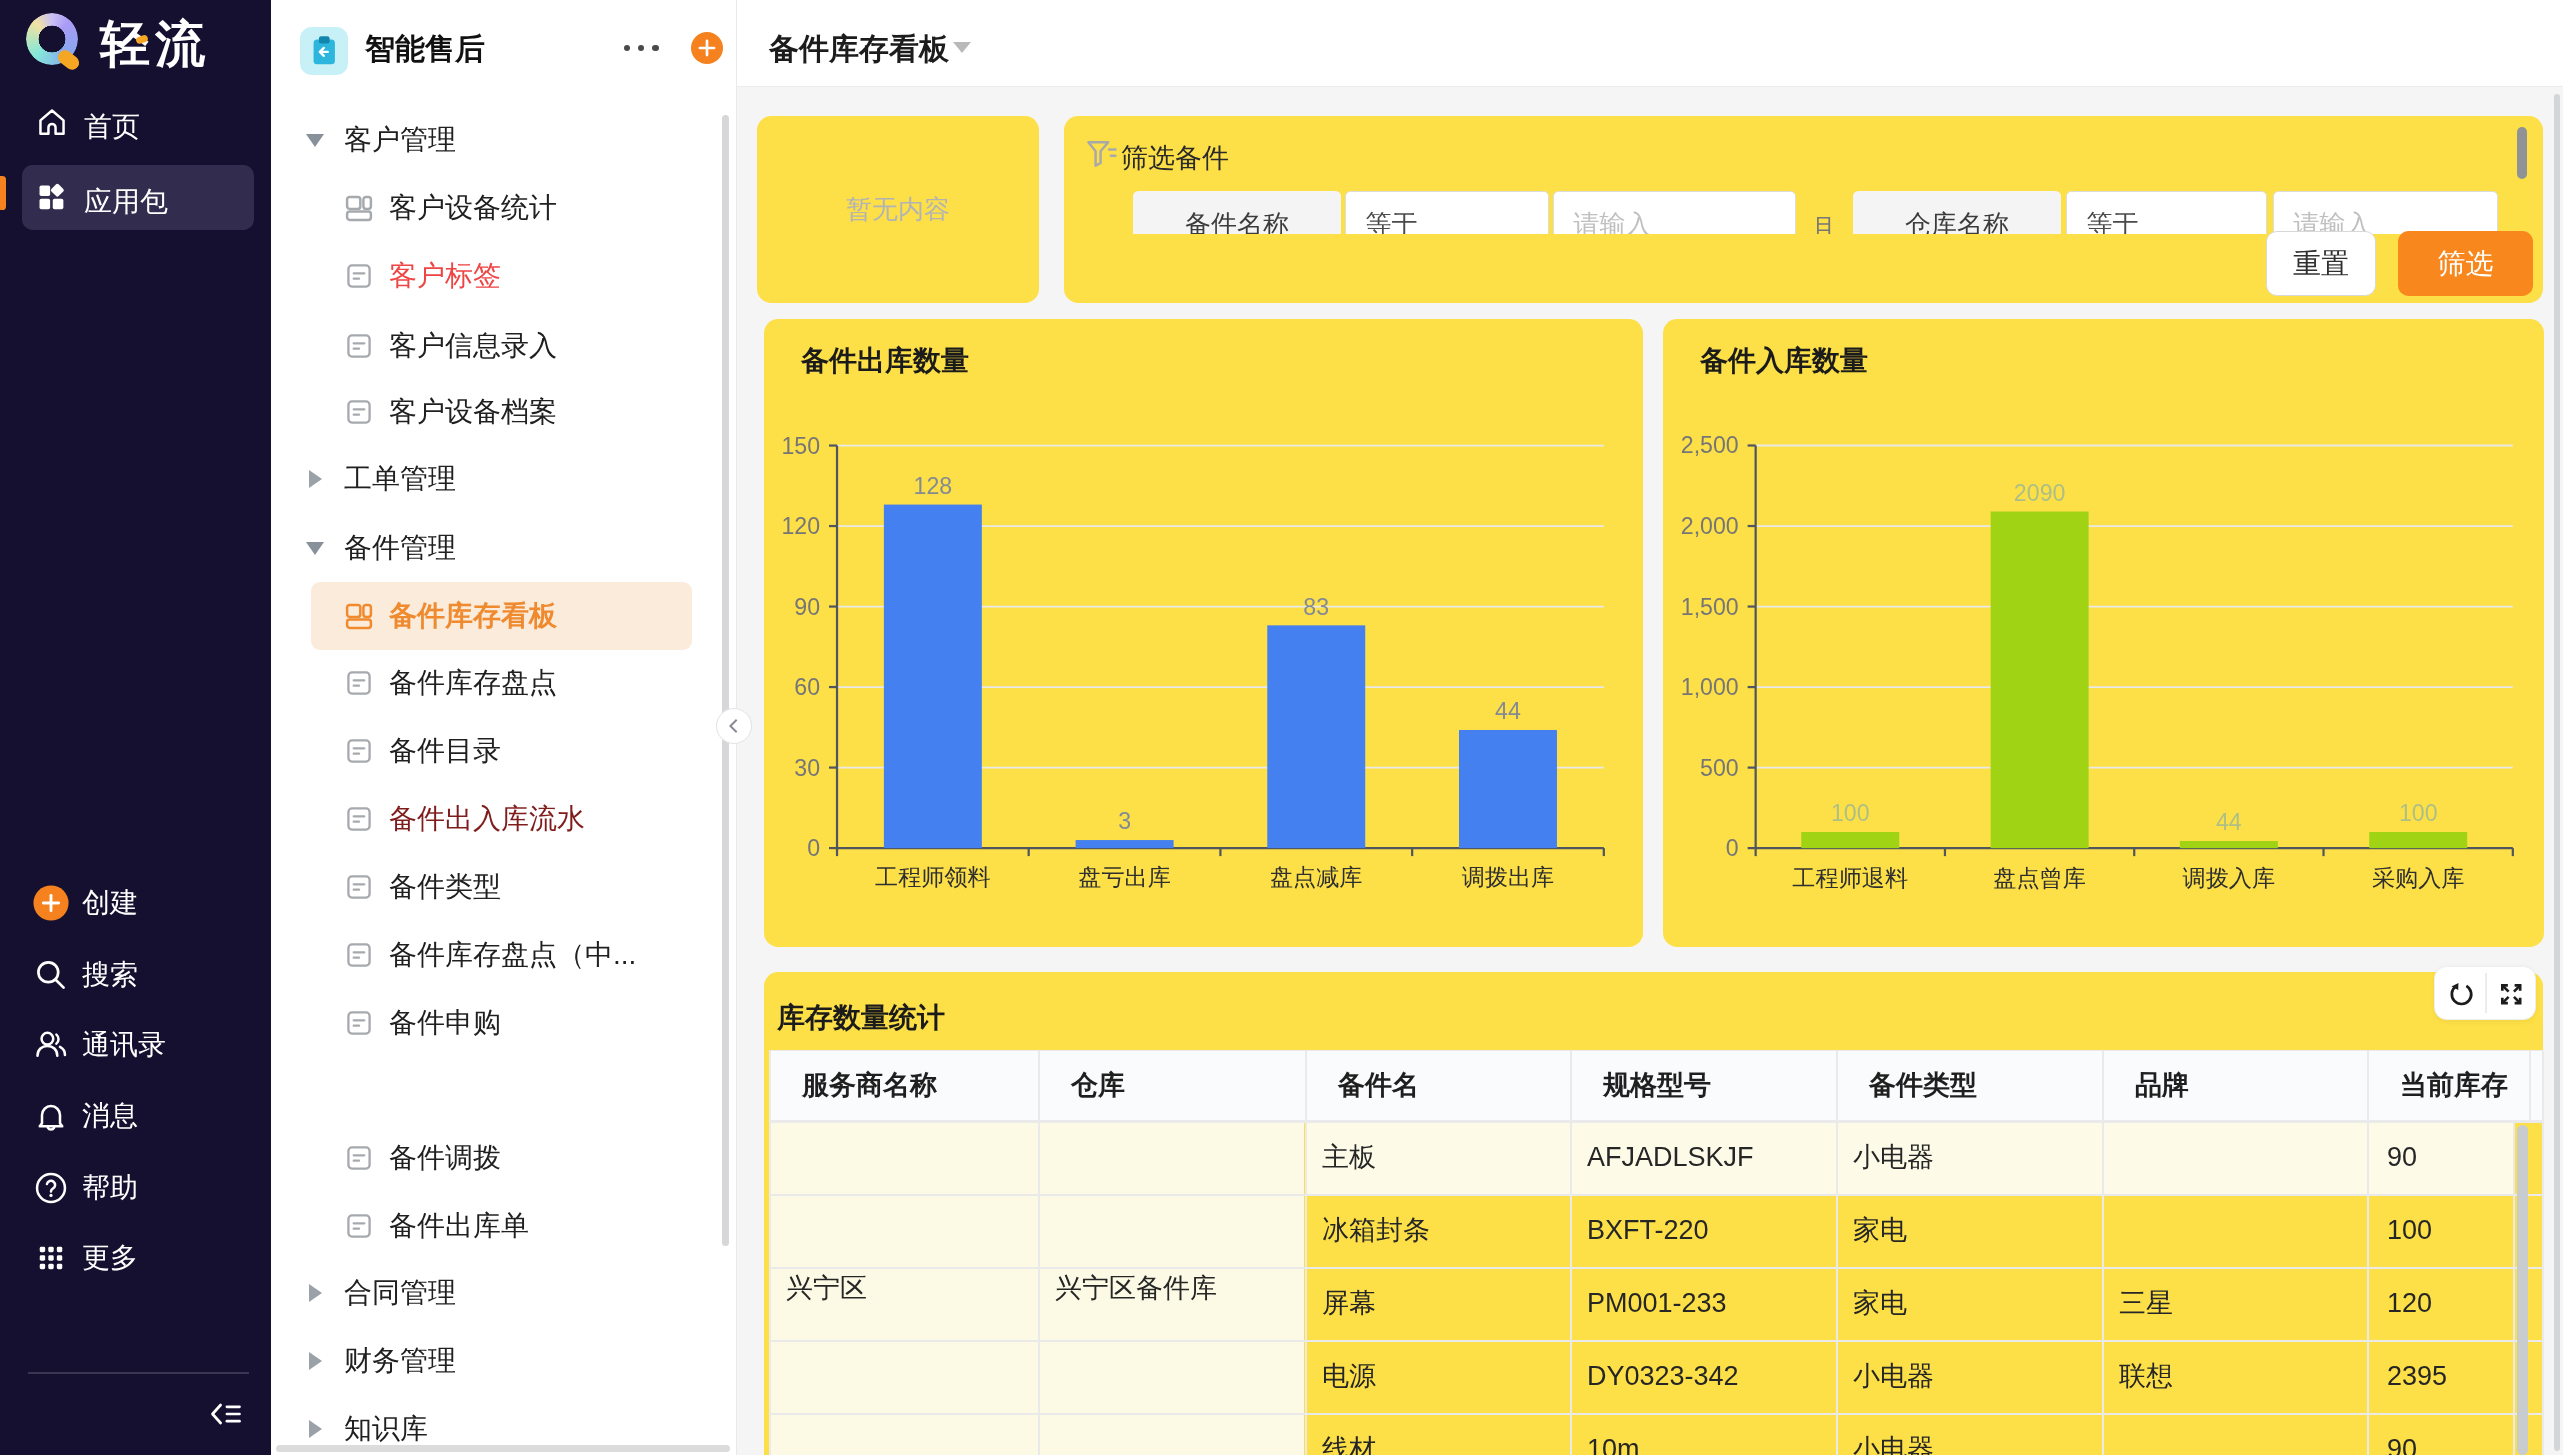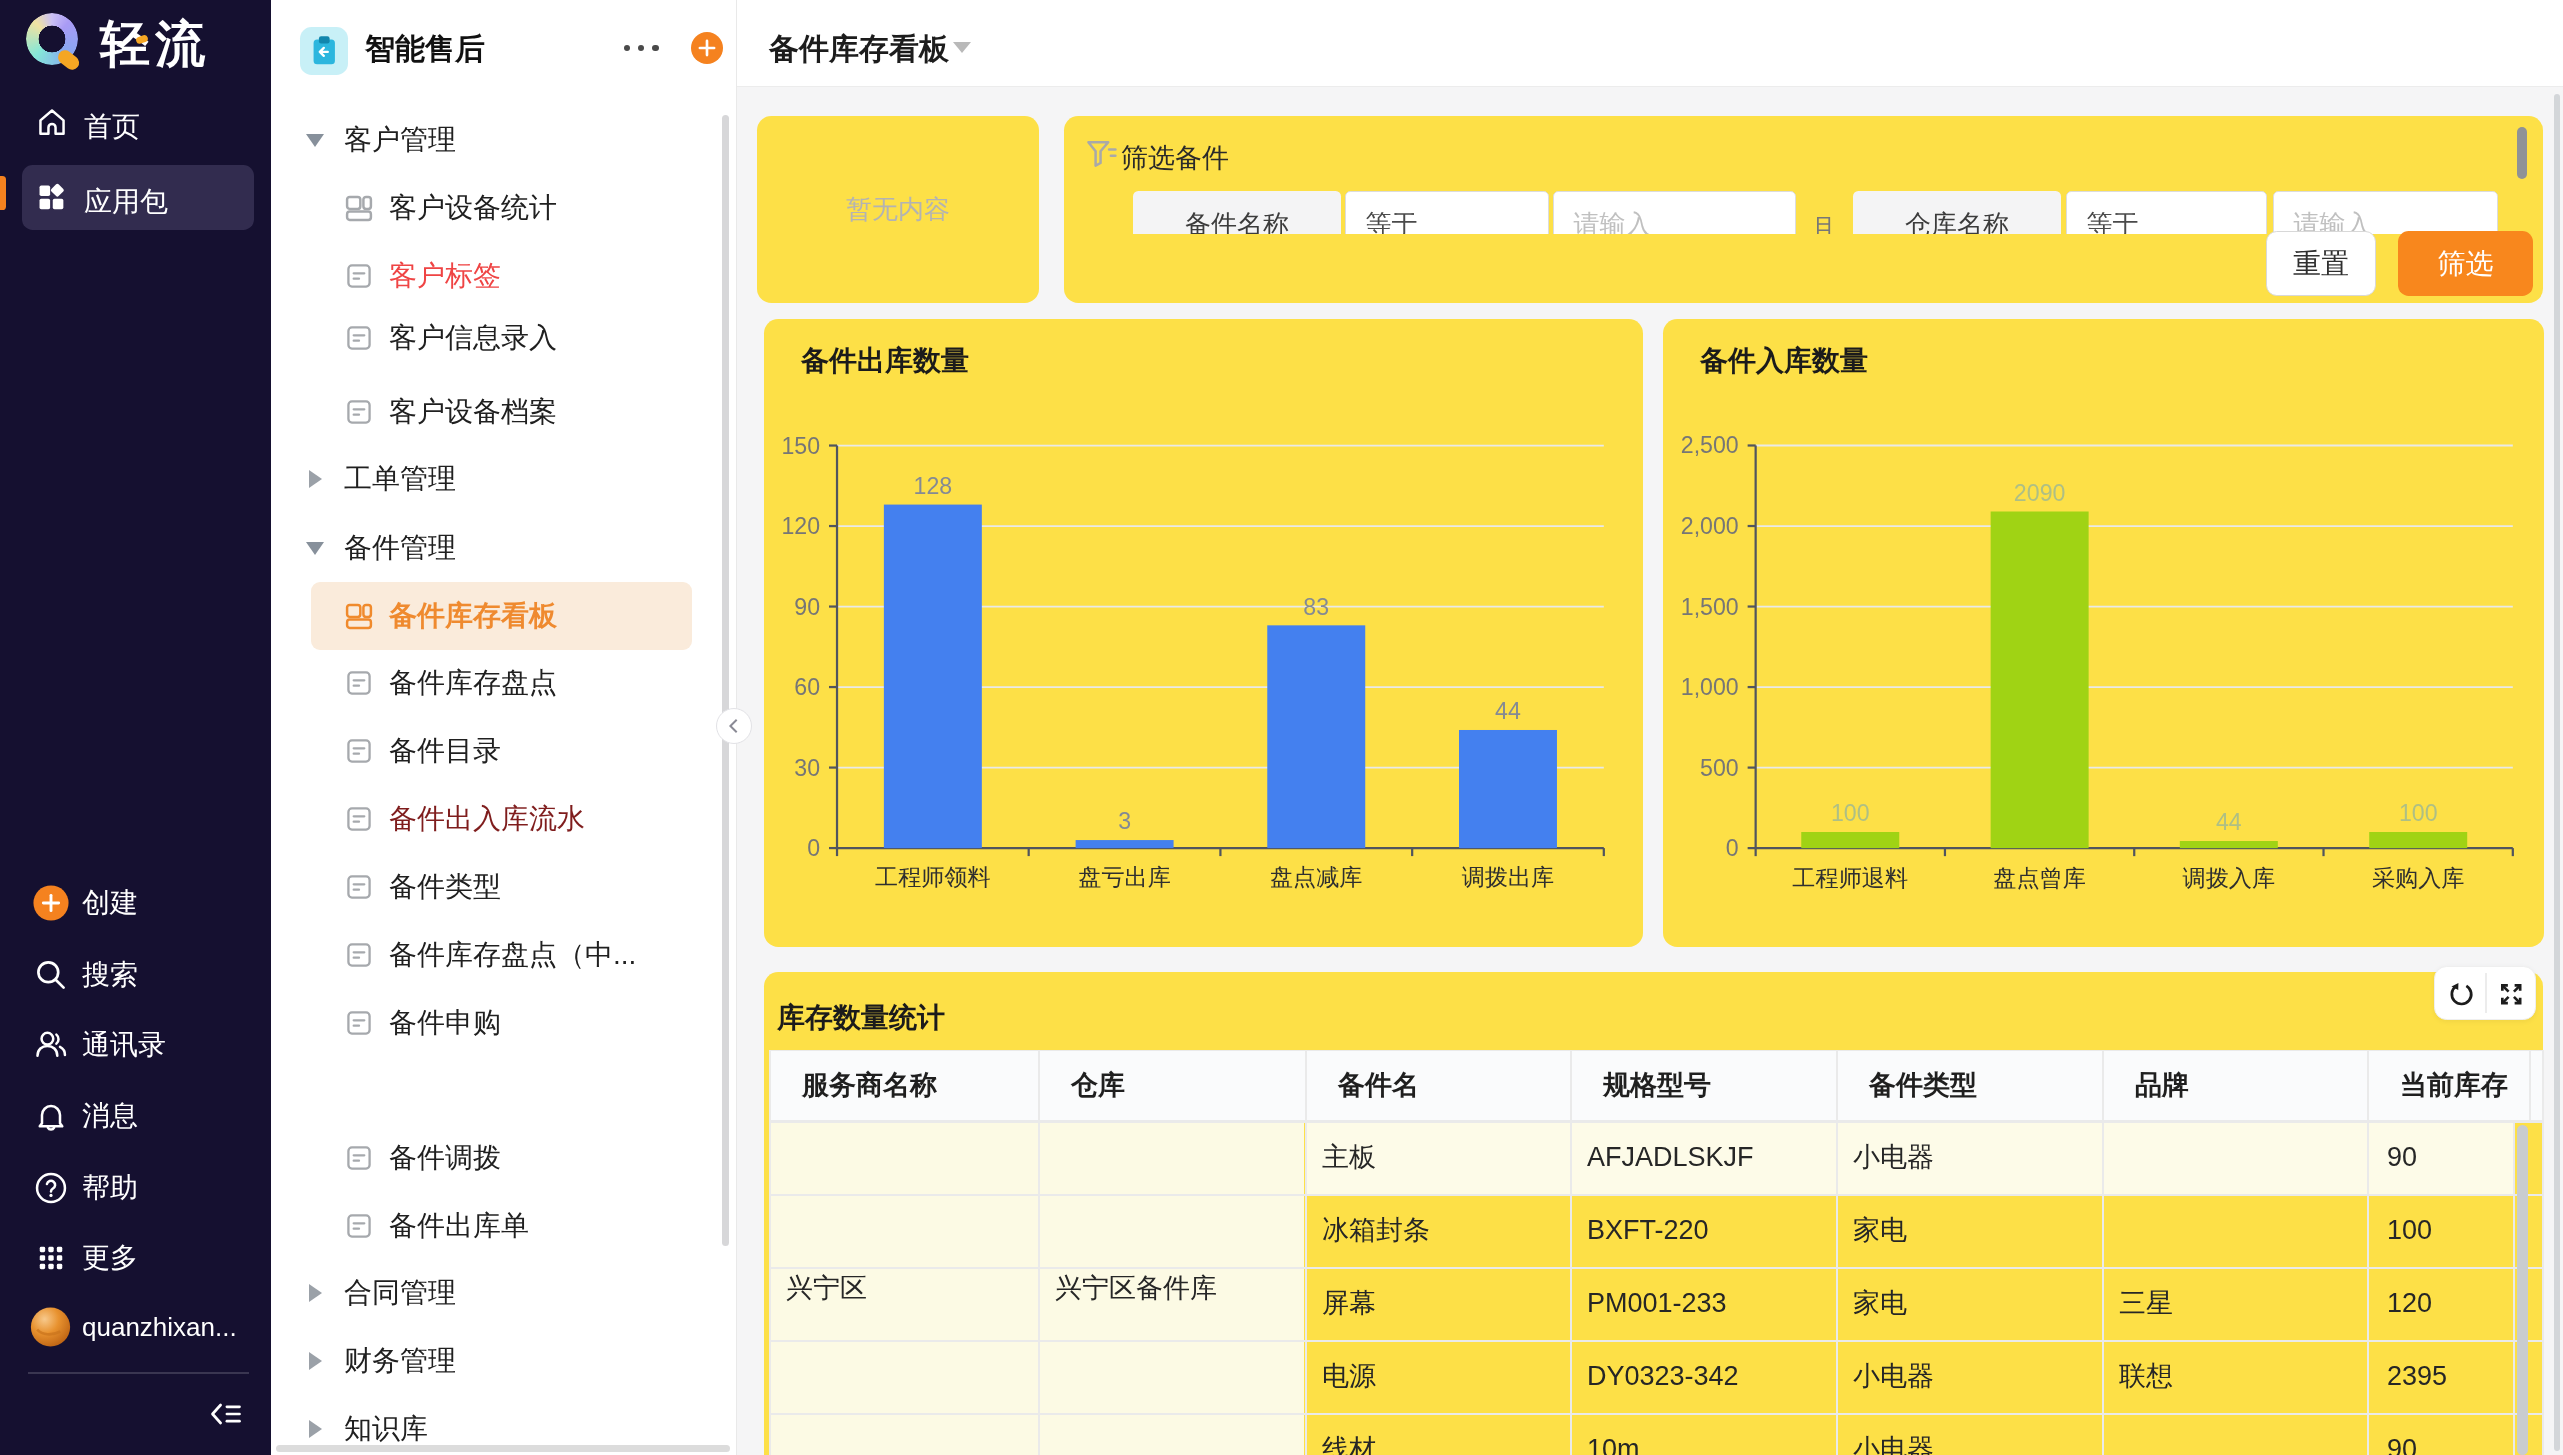--- a/index.html
+++ b/index.html
@@ -102,36 +102,20 @@
           <rect x="17.0" y="17.0" width="6" height="6" rx="1.6" fill="#fff"></rect>
           <rect x="26.5" y="17.0" width="6" height="6" rx="1.6" fill="#fff"></rect>
           <rect x="7.5" y="26.5" width="6" height="6" rx="1.6" fill="#fff"></rect>
           <rect x="17.0" y="26.5" width="6" height="6" rx="1.6" fill="#fff"></rect>
           <rect x="26.5" y="26.5" width="6" height="6" rx="1.6" fill="#fff"></rect>
         </svg>
       </span>
       <span class="rlabel" style="font-size:28px">更多</span>
     </div>
 
-  <div class="ritem" style="top:1291px">
-      <span class="ricon">
-        <svg width="41" height="41" viewBox="0 0 46 46">
-          <defs>
-            <radialGradient id="av" cx="35%" cy="30%" r="80%">
-              <stop offset="0%" stop-color="#f7c98c"></stop>
-              <stop offset="45%" stop-color="#e8922f"></stop>
-              <stop offset="100%" stop-color="#b95e10"></stop>
-            </radialGradient>
-          </defs>
-          <circle cx="23" cy="23" r="22" fill="url(#av)"></circle>
-          <path d="M8 26c6 6 16 7 26 2" stroke="#c9731d" stroke-width="3" fill="none" opacity="0.7"></path>
-        </svg>
-      </span>
-      <span class="rlabel" style="font-size:26px">quanzhixan...</span>
-    </div>
   <div style="position:absolute;left:28px;top:1372px;width:221px;height:1.8px;background:rgba(255,255,255,0.16)"></div>
   <div style="position:absolute;left:208px;top:1396px"><svg width="36" height="36" viewBox="0 0 40 40">
         <path d="M14 10L5 20l9 10" fill="none" stroke="#fff" stroke-width="3" stroke-linecap="round" stroke-linejoin="round"></path>
         <line x1="21" y1="12" x2="35" y2="12" stroke="#fff" stroke-width="3" stroke-linecap="round"></line>
         <line x1="21" y1="20" x2="35" y2="20" stroke="#fff" stroke-width="3" stroke-linecap="round"></line>
         <line x1="21" y1="28" x2="35" y2="28" stroke="#fff" stroke-width="3" stroke-linecap="round"></line>
       </svg></div>
 </div>
 
 <div id="sb2">
@@ -162,21 +146,21 @@
       <span class="tlabel" style="left:118px;color:#202020;font-weight:400">客户设备统计</span>
     </div>
 <div class="trow" style="top:242px">
       <span class="tcell" style="left:73px;top:18.7px"><svg width="30" height="30" viewBox="0 0 34 34">
           <rect x="5" y="5" width="24" height="24" rx="4" fill="none" stroke="#a6a9ad" stroke-width="2.6"></rect>
           <line x1="11" y1="14" x2="23" y2="14" stroke="#a6a9ad" stroke-width="2.6" stroke-linecap="round"></line>
           <line x1="11" y1="20" x2="17" y2="20" stroke="#a6a9ad" stroke-width="2.6" stroke-linecap="round"></line>
         </svg></span>
       <span class="tlabel" style="left:118px;color:#ef4444;font-weight:400">客户标签</span>
     </div>
-<div class="trow" style="top:304px">
+<div class="trow" style="top:312px">
       <span class="tcell" style="left:73px;top:18.7px"><svg width="30" height="30" viewBox="0 0 34 34">
           <rect x="5" y="5" width="24" height="24" rx="4" fill="none" stroke="#a6a9ad" stroke-width="2.6"></rect>
           <line x1="11" y1="14" x2="23" y2="14" stroke="#a6a9ad" stroke-width="2.6" stroke-linecap="round"></line>
           <line x1="11" y1="20" x2="17" y2="20" stroke="#a6a9ad" stroke-width="2.6" stroke-linecap="round"></line>
         </svg></span>
       <span class="tlabel" style="left:118px;color:#202020;font-weight:400">客户信息录入</span>
     </div>
 <div class="trow" style="top:378px">
       <span class="tcell" style="left:73px;top:18.7px"><svg width="30" height="30" viewBox="0 0 34 34">
           <rect x="5" y="5" width="24" height="24" rx="4" fill="none" stroke="#a6a9ad" stroke-width="2.6"></rect>

